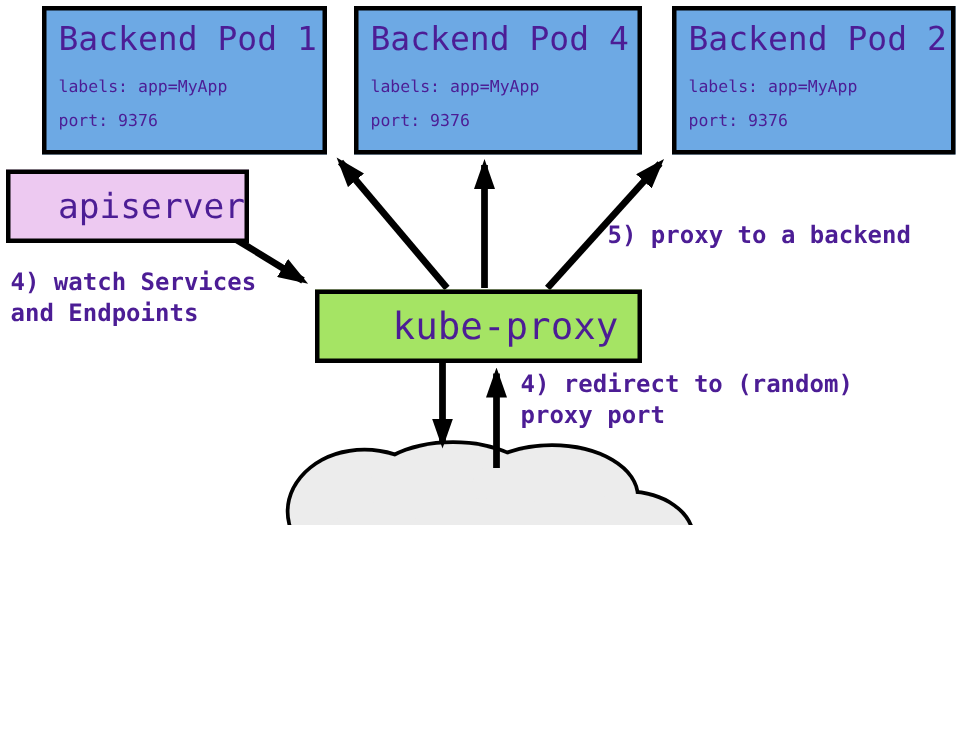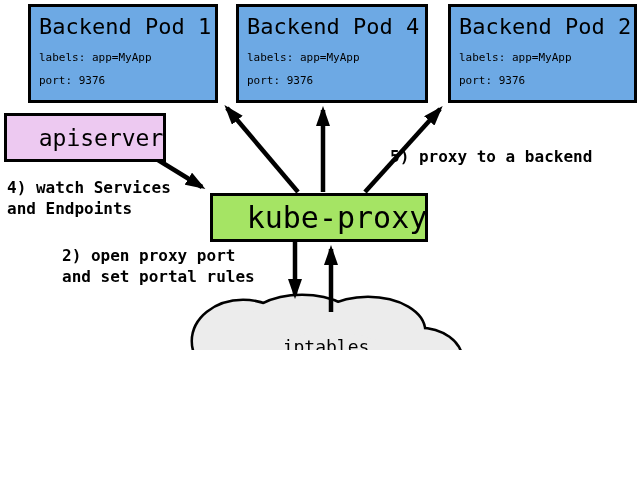--- a/index.html
+++ b/index.html
@@ -6,21 +6,21 @@
     margin: 0;
     padding: 0;
     background: #ffffff;
   }
   .canvas {
     position: relative;
     width: 640px;
     height: 350px;
     background: #ffffff;
     font-family: "DejaVu Sans Mono", monospace;
-    color: #000000;
+    color: #4c1d95;
     overflow: hidden;
   }
   .arrow-layer {
     position: absolute;
     left: 0; top: 0;
     width: 640px; height: 494px;
   }
   .box {
     position: absolute;
     box-sizing: border-box;
@@ -49,21 +49,21 @@
   }
   .apiserver {
     left: 4px; top: 113px; width: 162px; height: 49px;
     background: #edc9f1;
     font-size: 23px;
     padding-left: 32px;
   }
   .kube-proxy {
     left: 210px; top: 193px; width: 218px; height: 49px;
     background: #a5e464;
-    font-size: 30px;
+    font-size: 25px;
     padding-left: 36px;
   }
   .client {
     left: 222px; top: 442px; width: 194px; height: 50px;
     background: #edc886;
     font-size: 25px;
   }
   .iptables-label {
     position: absolute;
     left: 266px; top: 336px; width: 120px;
@@ -75,21 +75,21 @@
     position: absolute;
     font-size: 16px;
     font-weight: bold;
     line-height: 21px;
     white-space: pre-line;
   }
   .step1 { left: 7px;   top: 177px; }
   .step2 { left: 62px;  top: 245px; }
   .step3 { left: 330px; top: 408px; }
   .step4 { left: 347px; top: 245px; }
-  .step5 { left: 390px; top: 146px; }
+  .step5 { left: 405px; top: 146px; }
   .pod1 { left: 28px;  top: 4px; width: 190px; height: 99px; }
   .pod2 { left: 236px; top: 4px; width: 192px; height: 99px; }
   .pod3 { left: 448px; top: 4px; width: 189px; height: 99px; }
 </style>
 </head>
 <body>
 
 <div class="canvas">
 
   <svg class="arrow-layer" width="640" height="494" viewBox="0 0 640 494">
@@ -154,25 +154,24 @@
   </div>
 
   <div class="box label-box apiserver">
     <span>apiserver</span>
   </div>
 
   <div class="box label-box kube-proxy">
     <span>kube-proxy</span>
   </div>
 
-  <div class="iptables-label">iptables</div>
 
   <div class="box label-box client">
     <span>Client</span>
   </div>
 
   <div class="step step1">4) watch Services
 and Endpoints</div>
-  <div class="step step2">2) open proxy port
-and set portal rules</div>
+  <div class="step step4">4) redirect to (random)
+proxy port</div>
   <div class="step step5">5) proxy to a backend</div>
 
 </div>
 
 </body></html>

